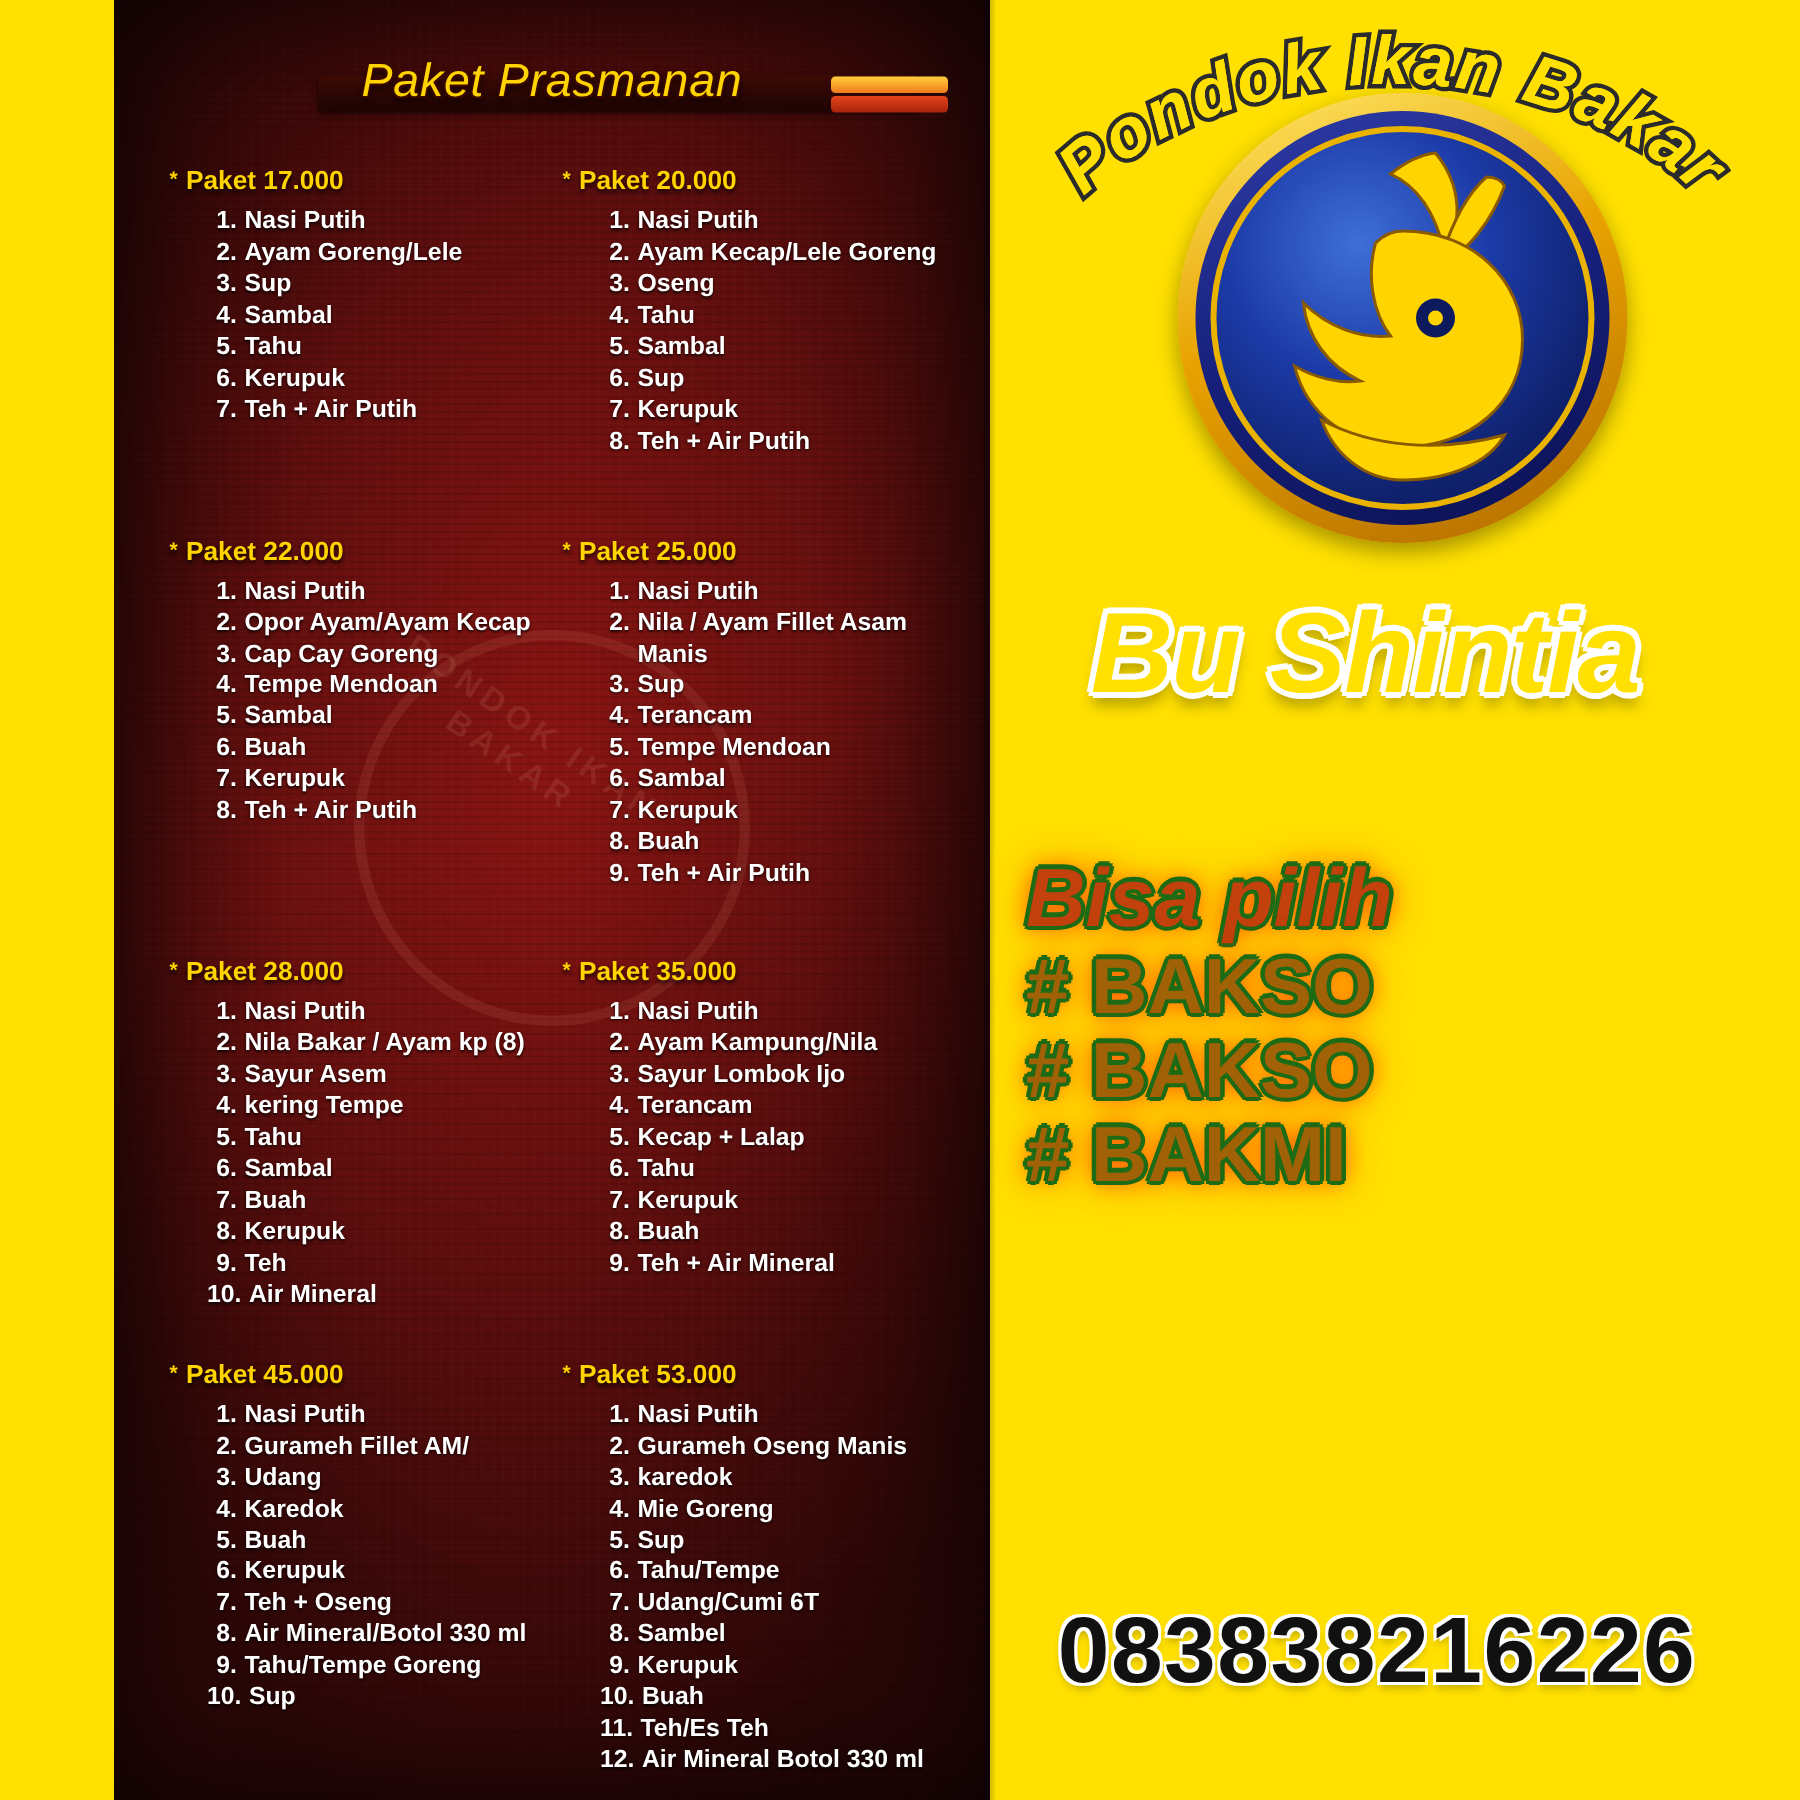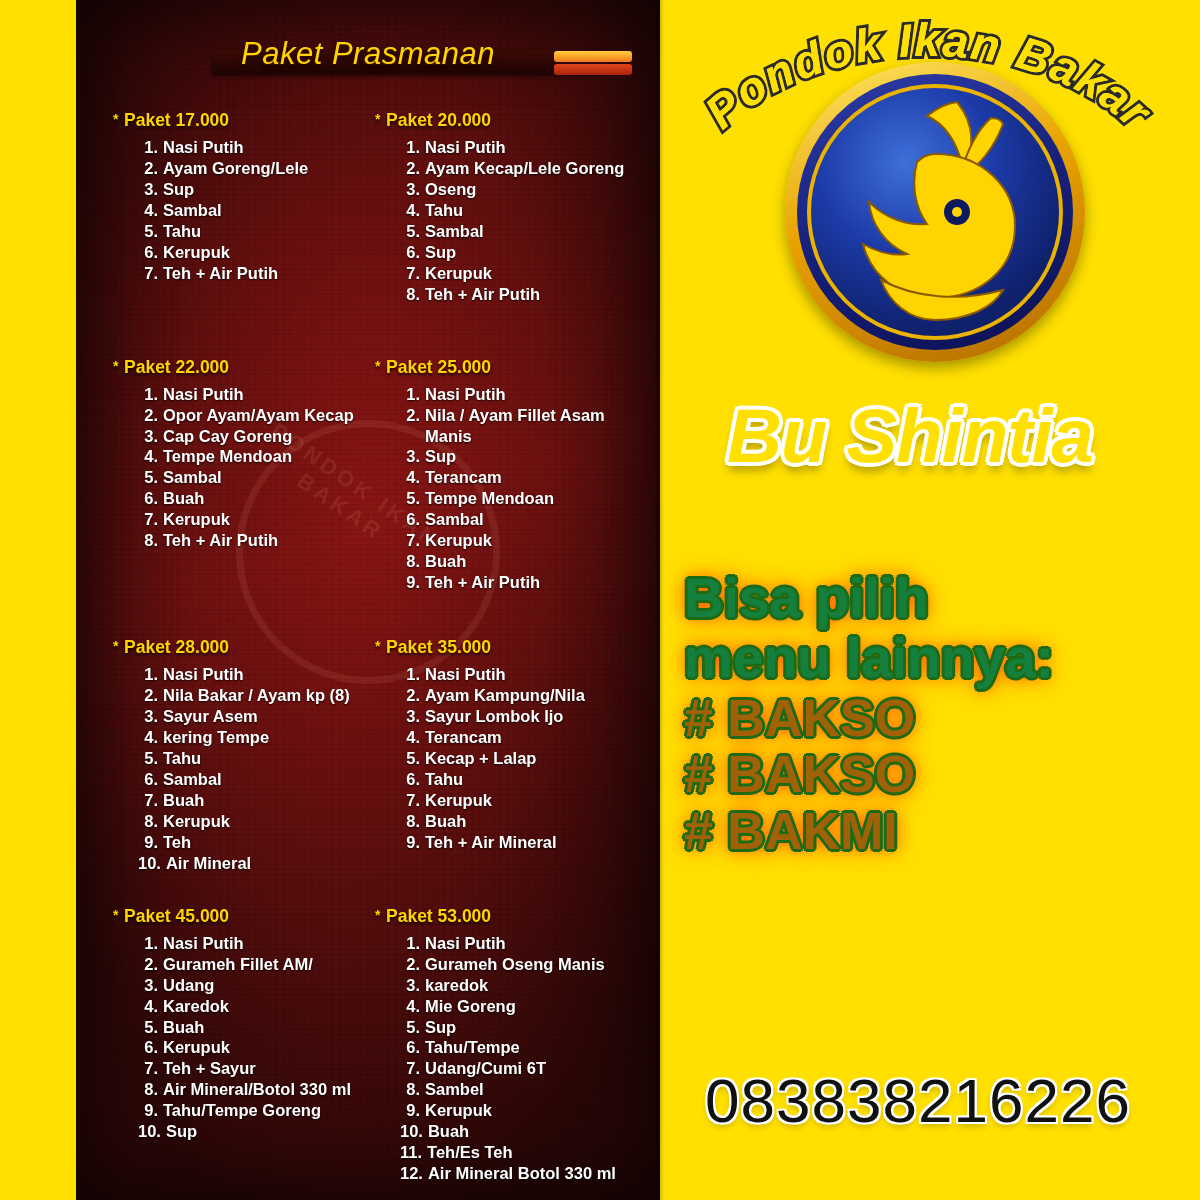--- a/index.html
+++ b/index.html
@@ -253,30 +253,31 @@
   
   .promo {
     position: absolute;
     left: 24px;
     top: 570px;
     width: 516px;
   }
   .promo-line {
     font-size: 55px;
     font-weight: bold;
-    color: #15803d;
+    color: #c2410c;
     line-height: 1.02;
     margin: 0 0 4px 0;
     text-shadow:
       -2px -2px 0 #1e6b16, 2px -2px 0 #1e6b16,
       -2px 2px 0 #1e6b16, 2px 2px 0 #1e6b16,
       -3px 0 0 #1e6b16, 3px 0 0 #1e6b16,
       0 -3px 0 #1e6b16, 0 3px 0 #1e6b16,
       0 0 14px rgba(255,60,0,0.9),
       0 0 26px rgba(255,60,0,0.7);
+    font-style: italic;
   }
   .promo-item {
     font-size: 52px;
     font-weight: bold;
     color: #a16207;
     line-height: 1.08;
     margin: 0;
     text-shadow:
       -2px -2px 0 #1e6b16, 2px -2px 0 #1e6b16,
       -2px 2px 0 #1e6b16, 2px 2px 0 #1e6b16,
@@ -287,21 +288,21 @@
   }
 
   
   .phone {
     position: absolute;
     left: 0;
     top: 1065px;
     width: 516px;
     text-align: center;
     font-size: 62px;
-    font-weight: normal;
+    font-weight: bold;
     color: #111111;
     letter-spacing: 1px;
     text-shadow:
       -2px -2px 0 #ffffff, 2px -2px 0 #ffffff,
       -2px 2px 0 #ffffff, 2px 2px 0 #ffffff,
       0 4px 6px rgba(0,0,0,0.25);
   }
 
   
   .strip-shadow {
@@ -623,21 +624,21 @@
           <li>
               <span class="num">5.</span>
               <span class="txt">Buah</span>
             </li>
           <li>
               <span class="num">6.</span>
               <span class="txt">Kerupuk</span>
             </li>
           <li>
               <span class="num">7.</span>
-              <span class="txt">Teh + Sayur</span>
+              <span class="txt">Teh + Oseng</span>
             </li>
           <li>
               <span class="num">8.</span>
               <span class="txt">Air Mineral/Botol 330 ml</span>
             </li>
           <li>
               <span class="num">9.</span>
               <span class="txt">Tahu/Tempe Goreng</span>
             </li>
           <li>
@@ -743,21 +744,20 @@
         </g>
         <circle cx="150" cy="128" r="13" fill="#0d1a5e"></circle>
         <circle cx="150" cy="128" r="5" fill="#ffd400"></circle>
       </svg>
     </div>
 
     <div class="brand-name">Bu Shintia</div>
 
     <div class="promo">
       <p class="promo-line">Bisa pilih</p>
-      <p class="promo-line">menu lainnya:</p>
       <p class="promo-item"># BAKSO</p>
       <p class="promo-item"># BAKSO</p>
       <p class="promo-item"># BAKMI</p>
     </div>
 
     <div class="phone">083838216226</div>
 
   </div>
 </div>
 

